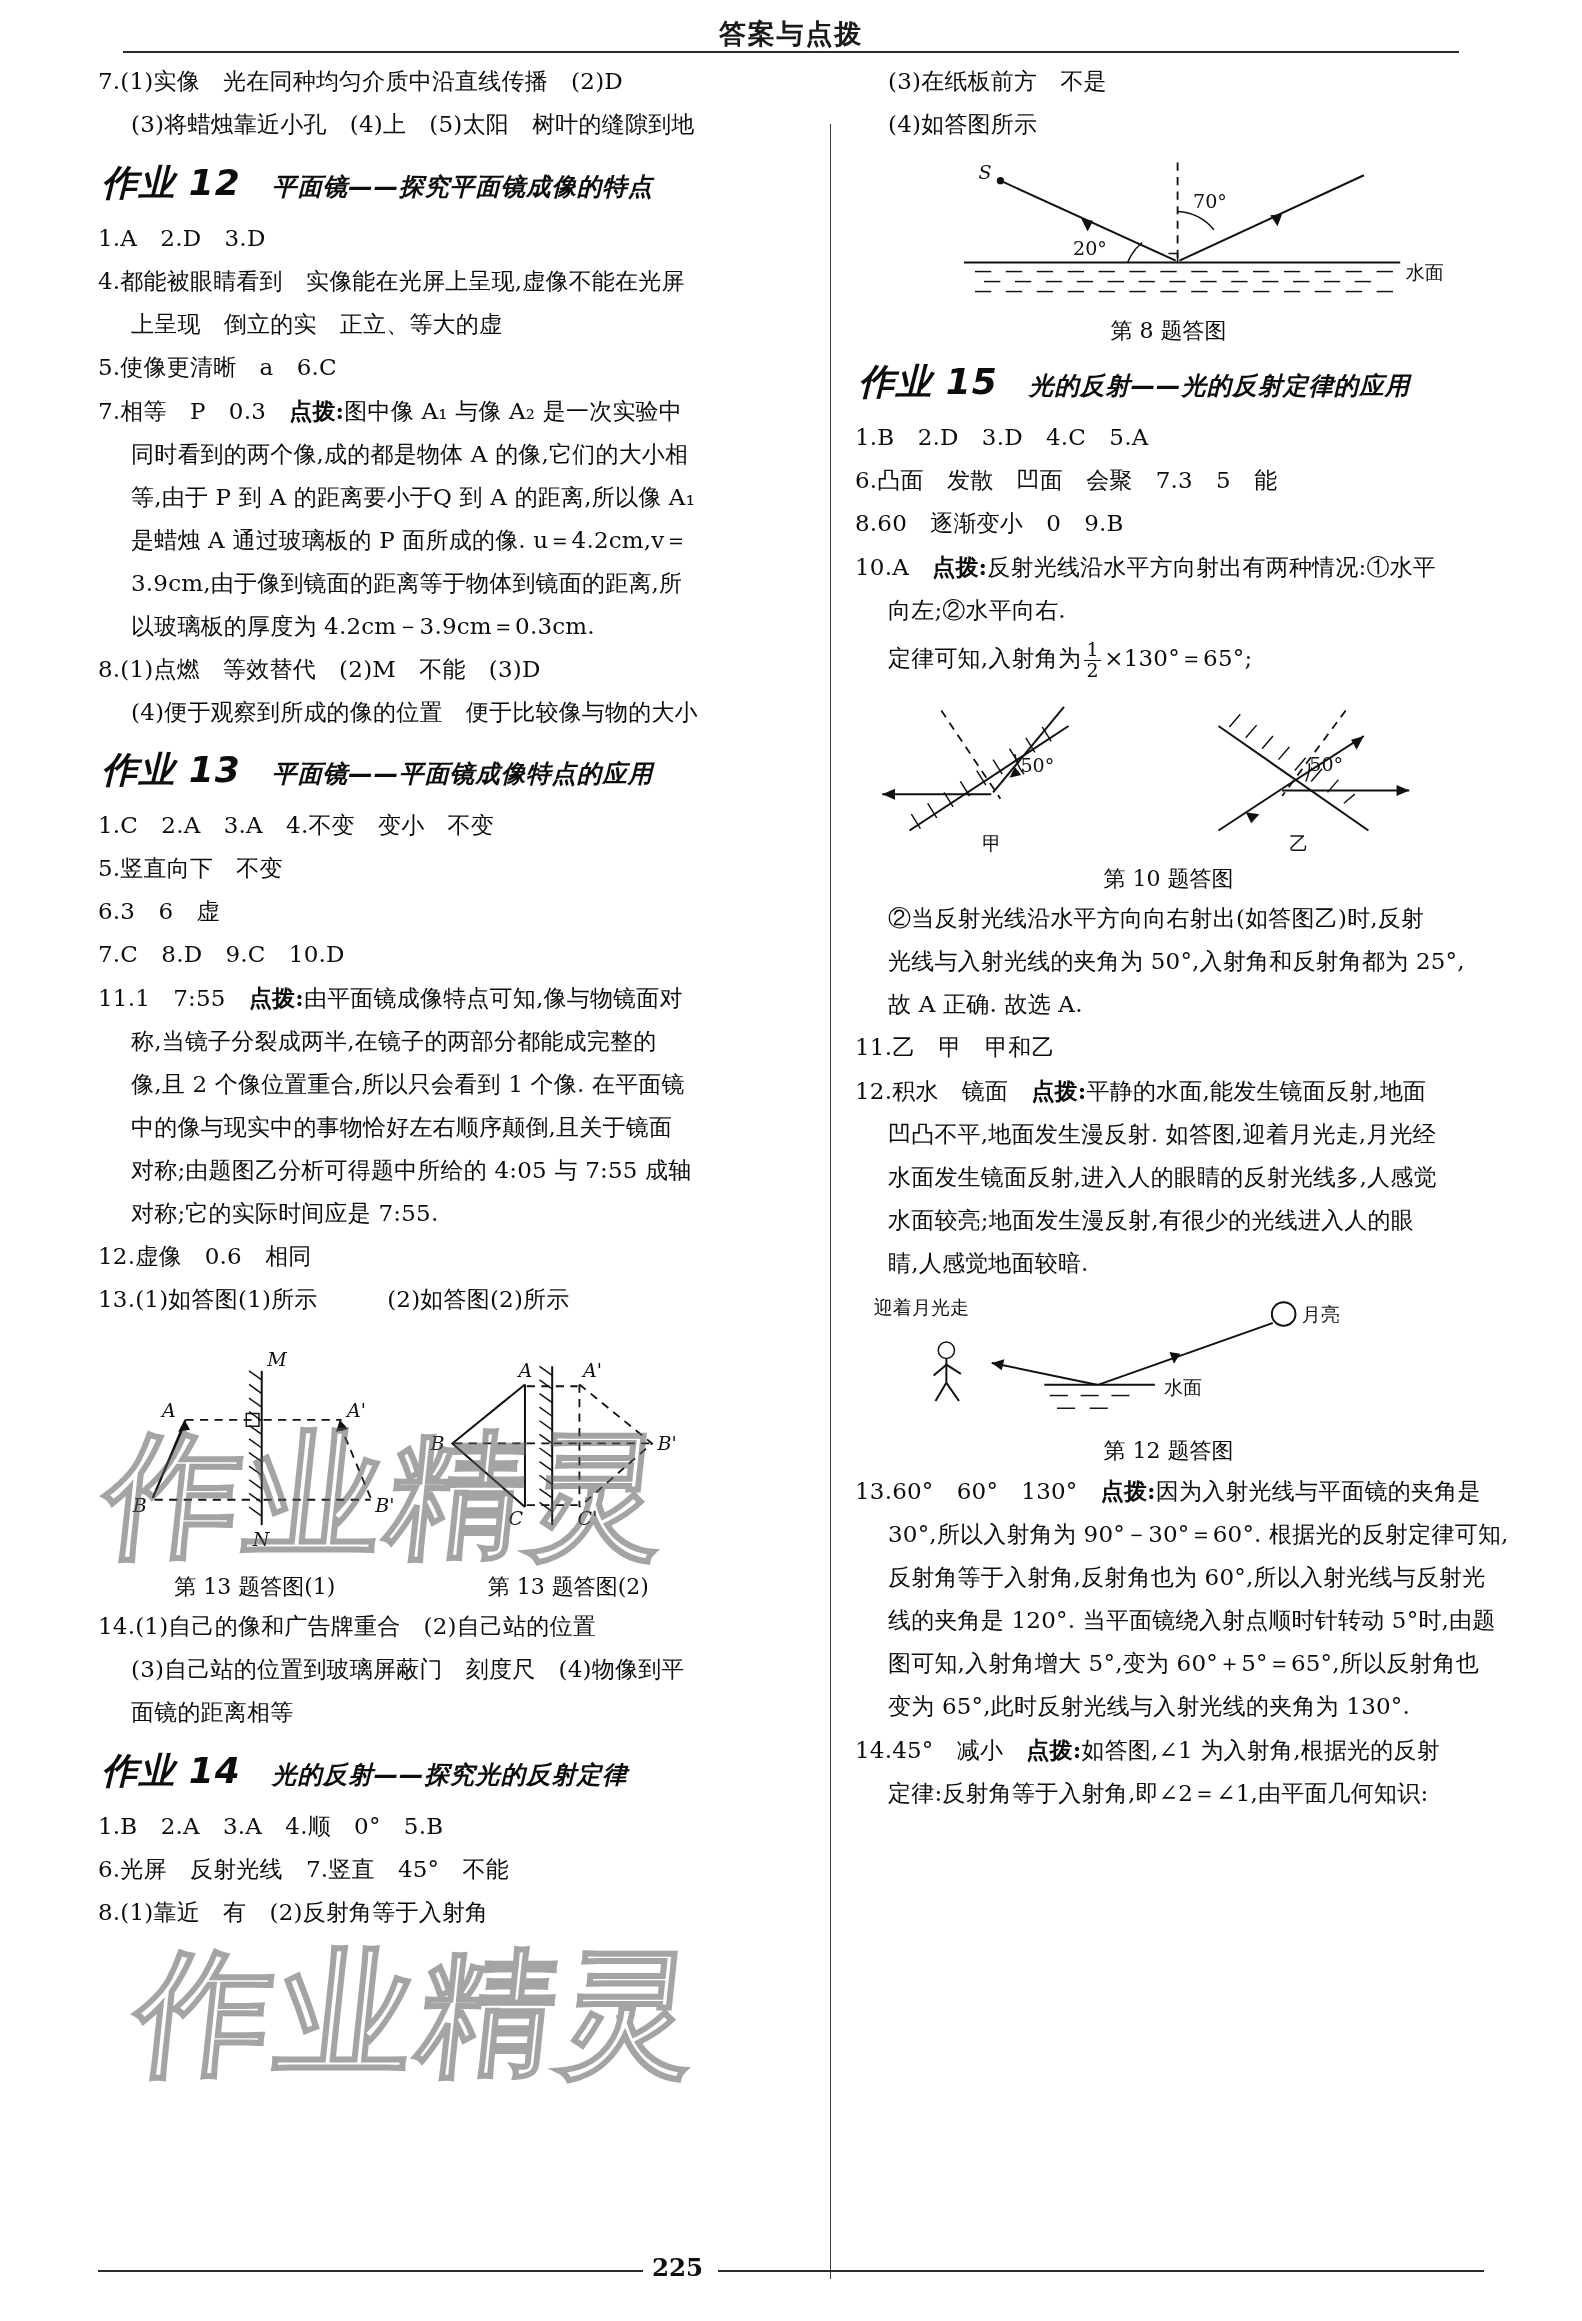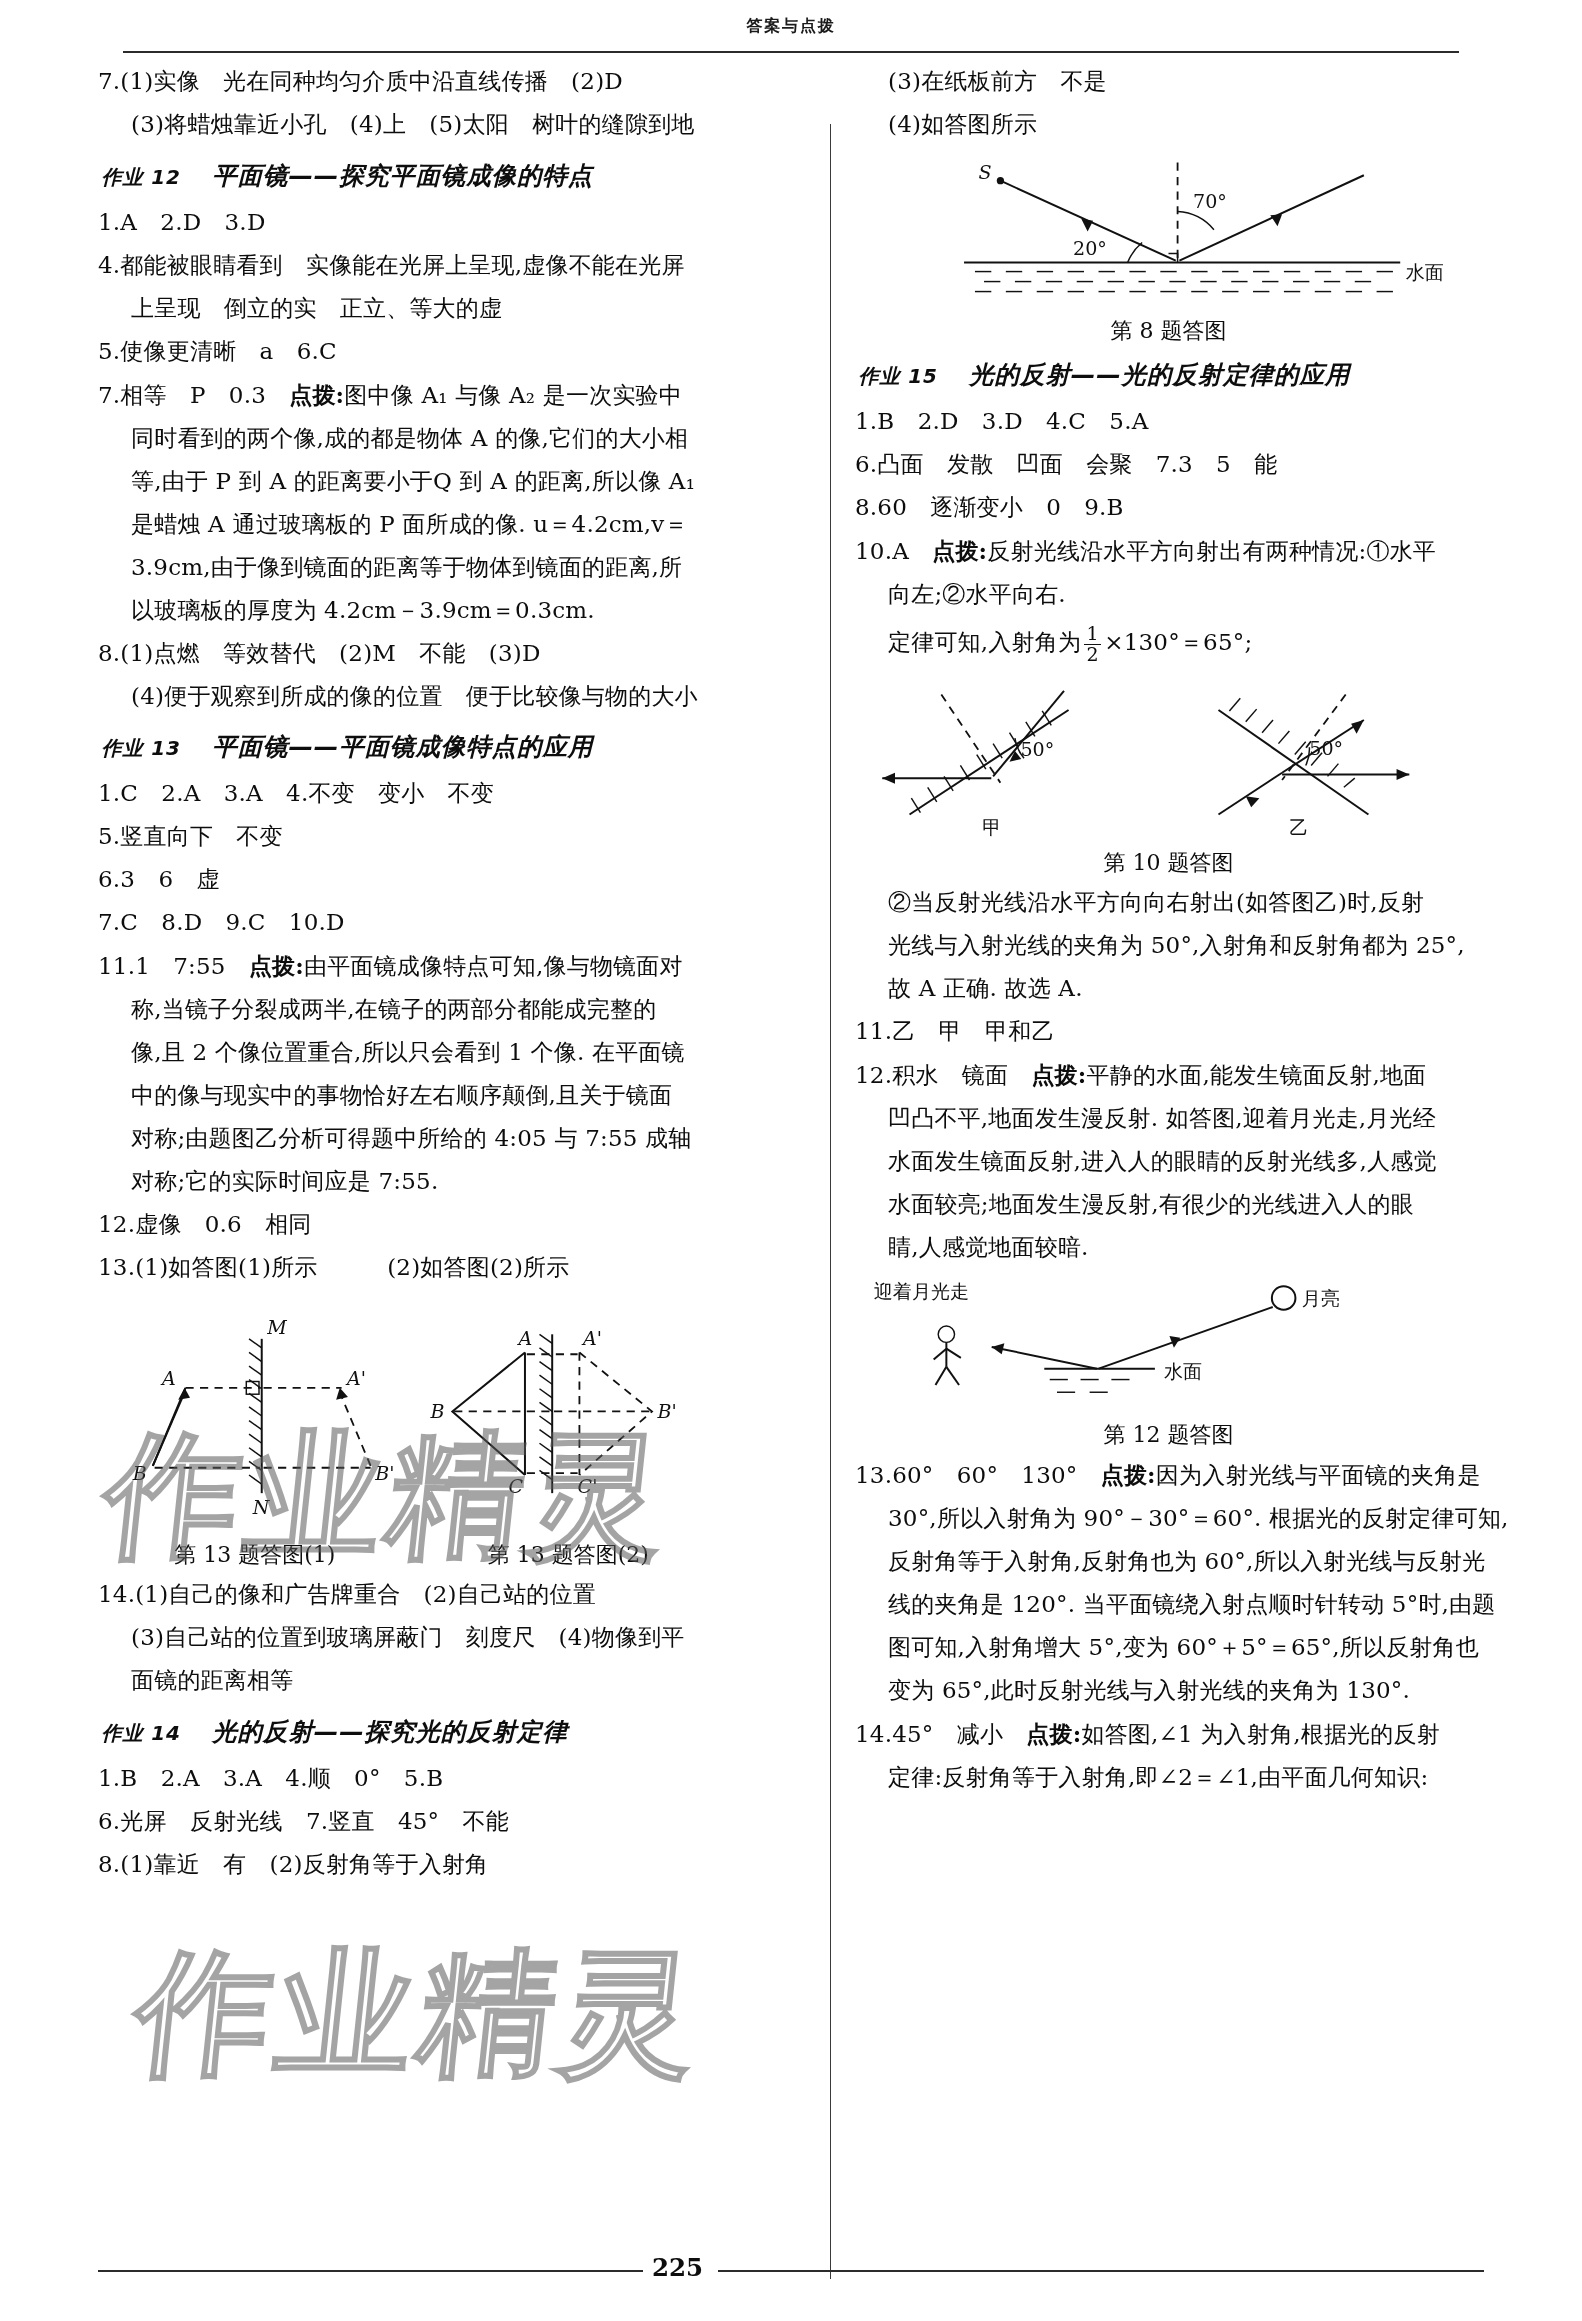--- a/index.html
+++ b/index.html
@@ -13,21 +13,21 @@
     color: #0d0d0d;
     overflow: hidden;
   }
 
   
   #page-header {
     position: absolute;
     left: 98px; top: 16.4px;
     width: 1386px;
     text-align: center;
-    font-size: 16px;
+    font-size: 27px;
     font-weight: bold;
     letter-spacing: 1.8px;
     color: #1a1a1a;
   }
   #header-rule {
     position: absolute;
     left: 123px; top: 51px;
     width: 1336px; height: 0;
     border-top: 2.7px solid #2b2b2b;
   }
@@ -70,21 +70,21 @@
   .section-head {
     font-size: 24.5px;
     font-weight: bold;
     font-style: italic;
     letter-spacing: 0.9px;
     margin: 12.7px 0 9px 0;
     white-space: nowrap;
     font-family: "DejaVu Sans","Liberation Sans",sans-serif;
   }
   .section-head .sec-no {
-    font-size: 20px;
+    font-size: 36px;
     font-style: italic;
     padding: 0 5.5px 0 3.6px;
   }
   .section-head .sec-title { padding-left: 16.4px; }
 
   
   .figcap {
     text-align: center;
     font-size: 22px;
     margin-top: 5.5px;

